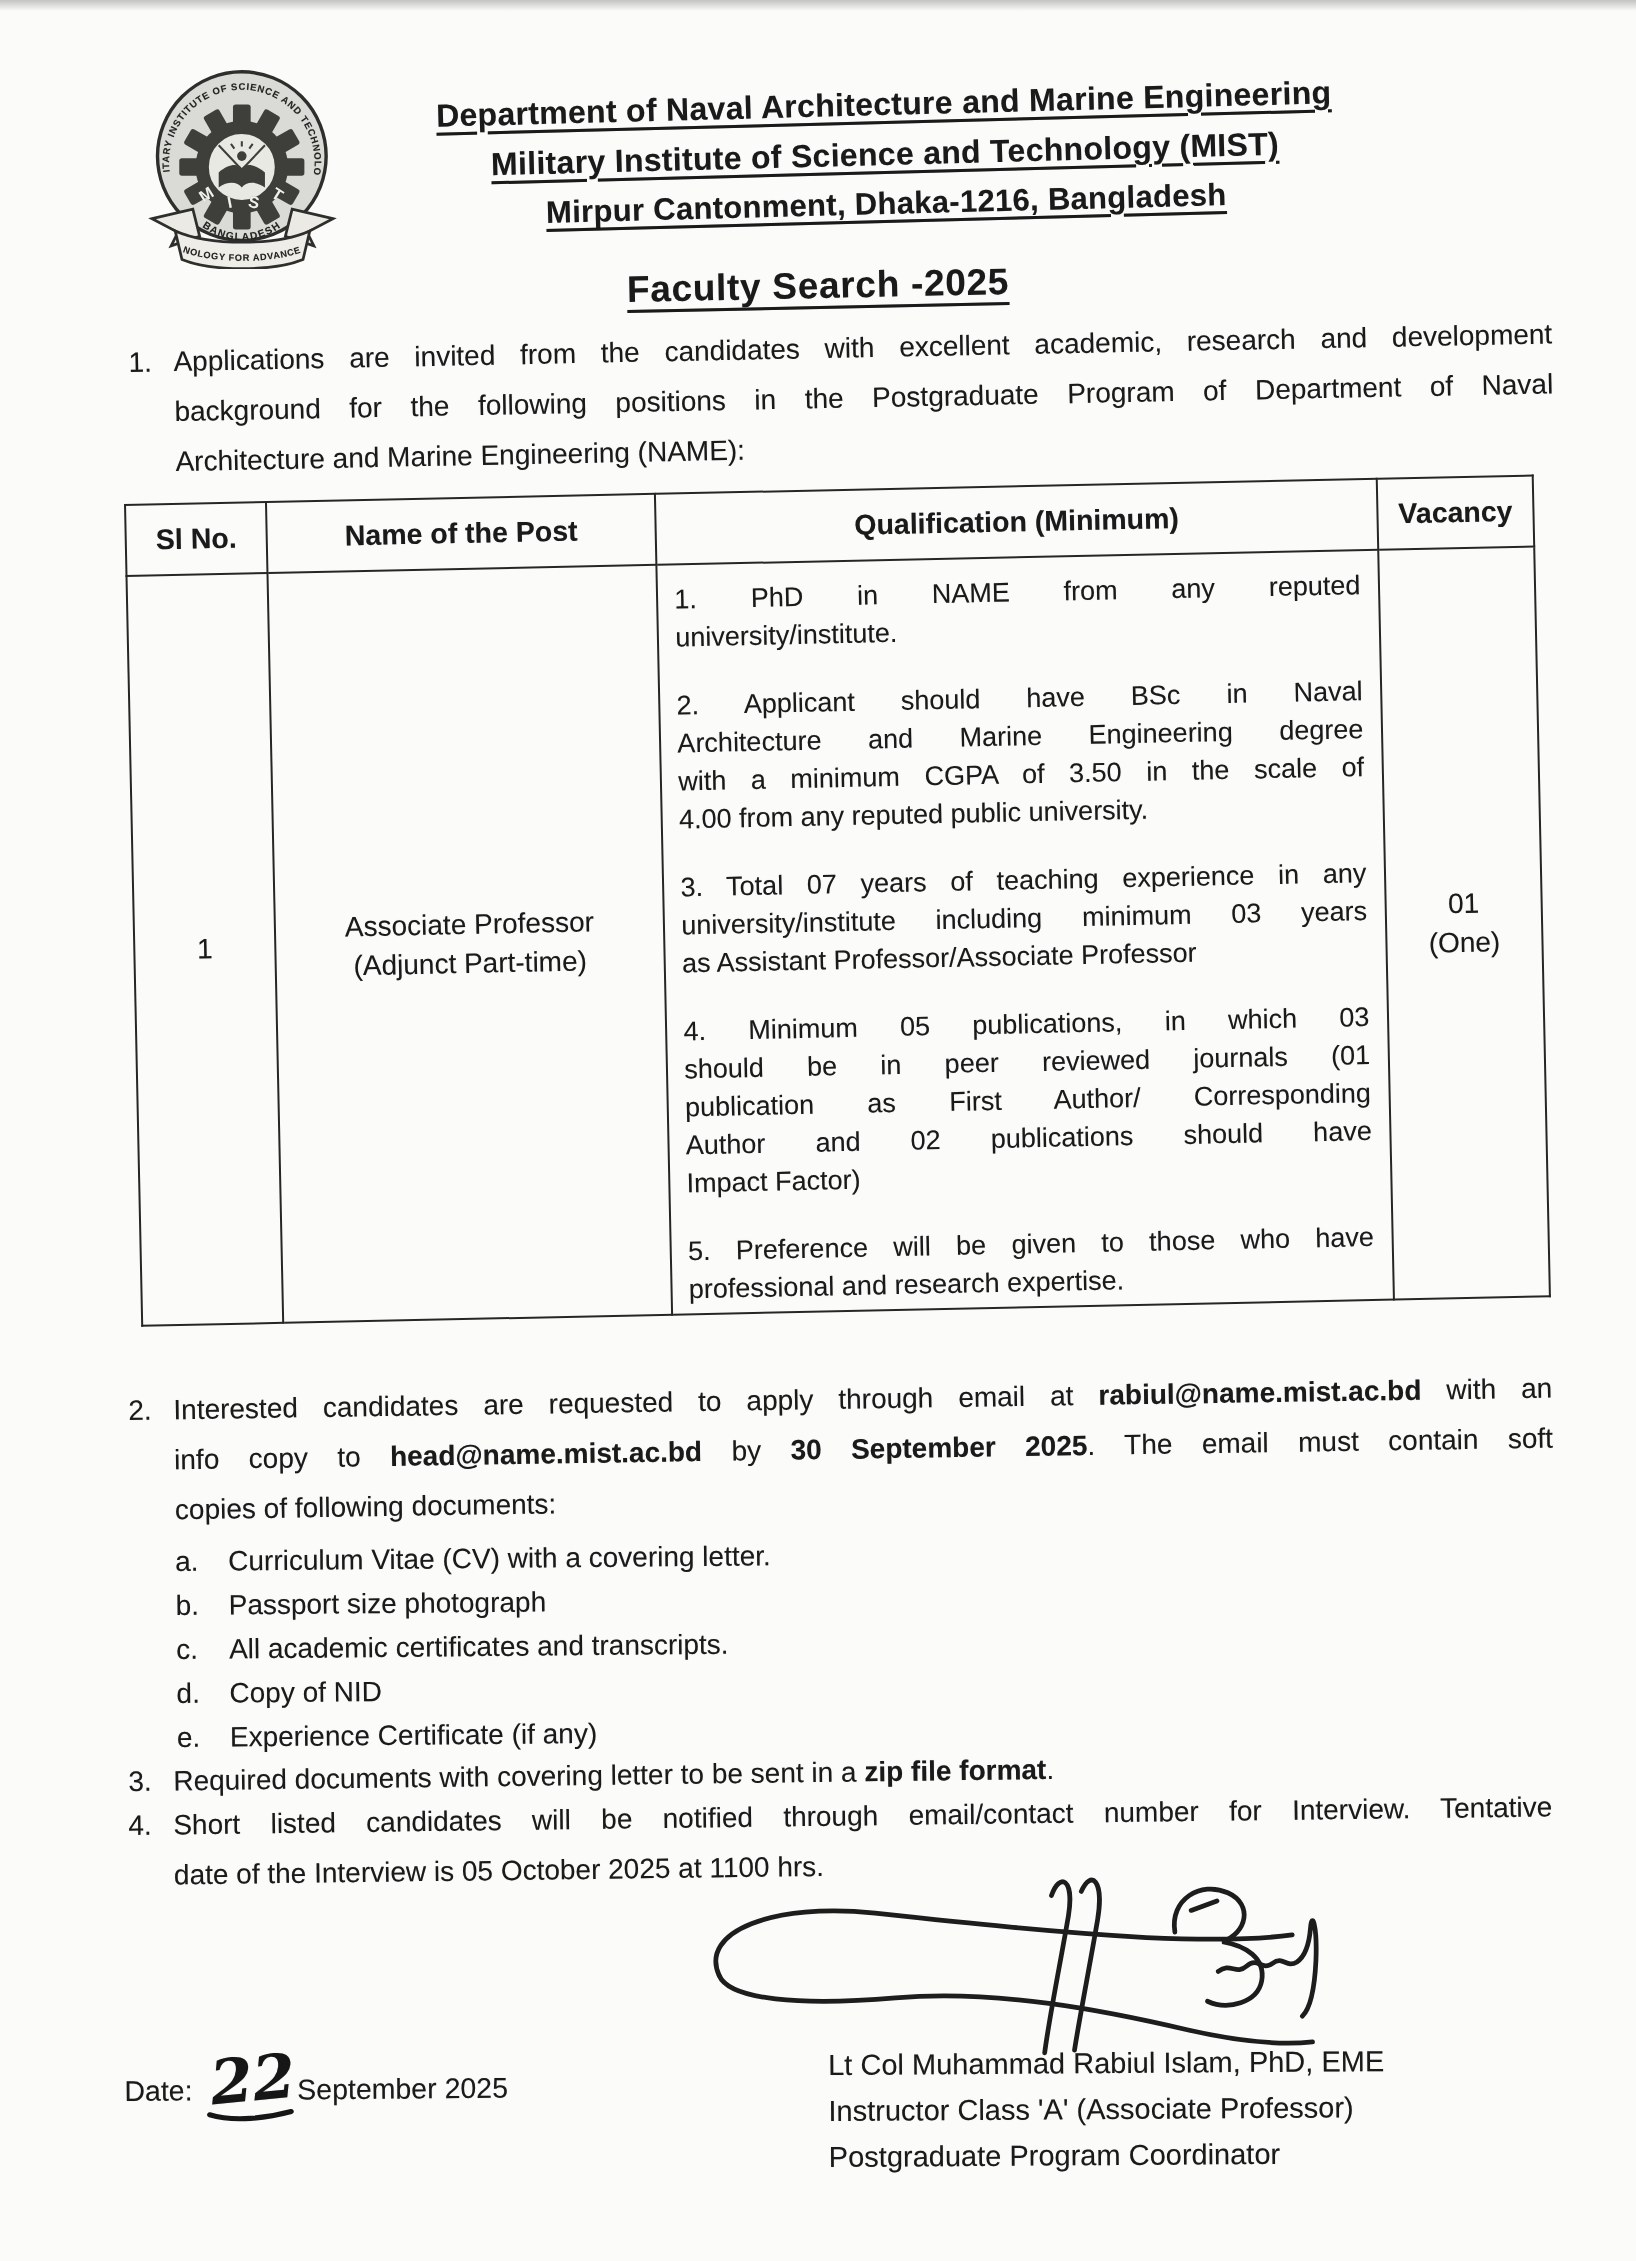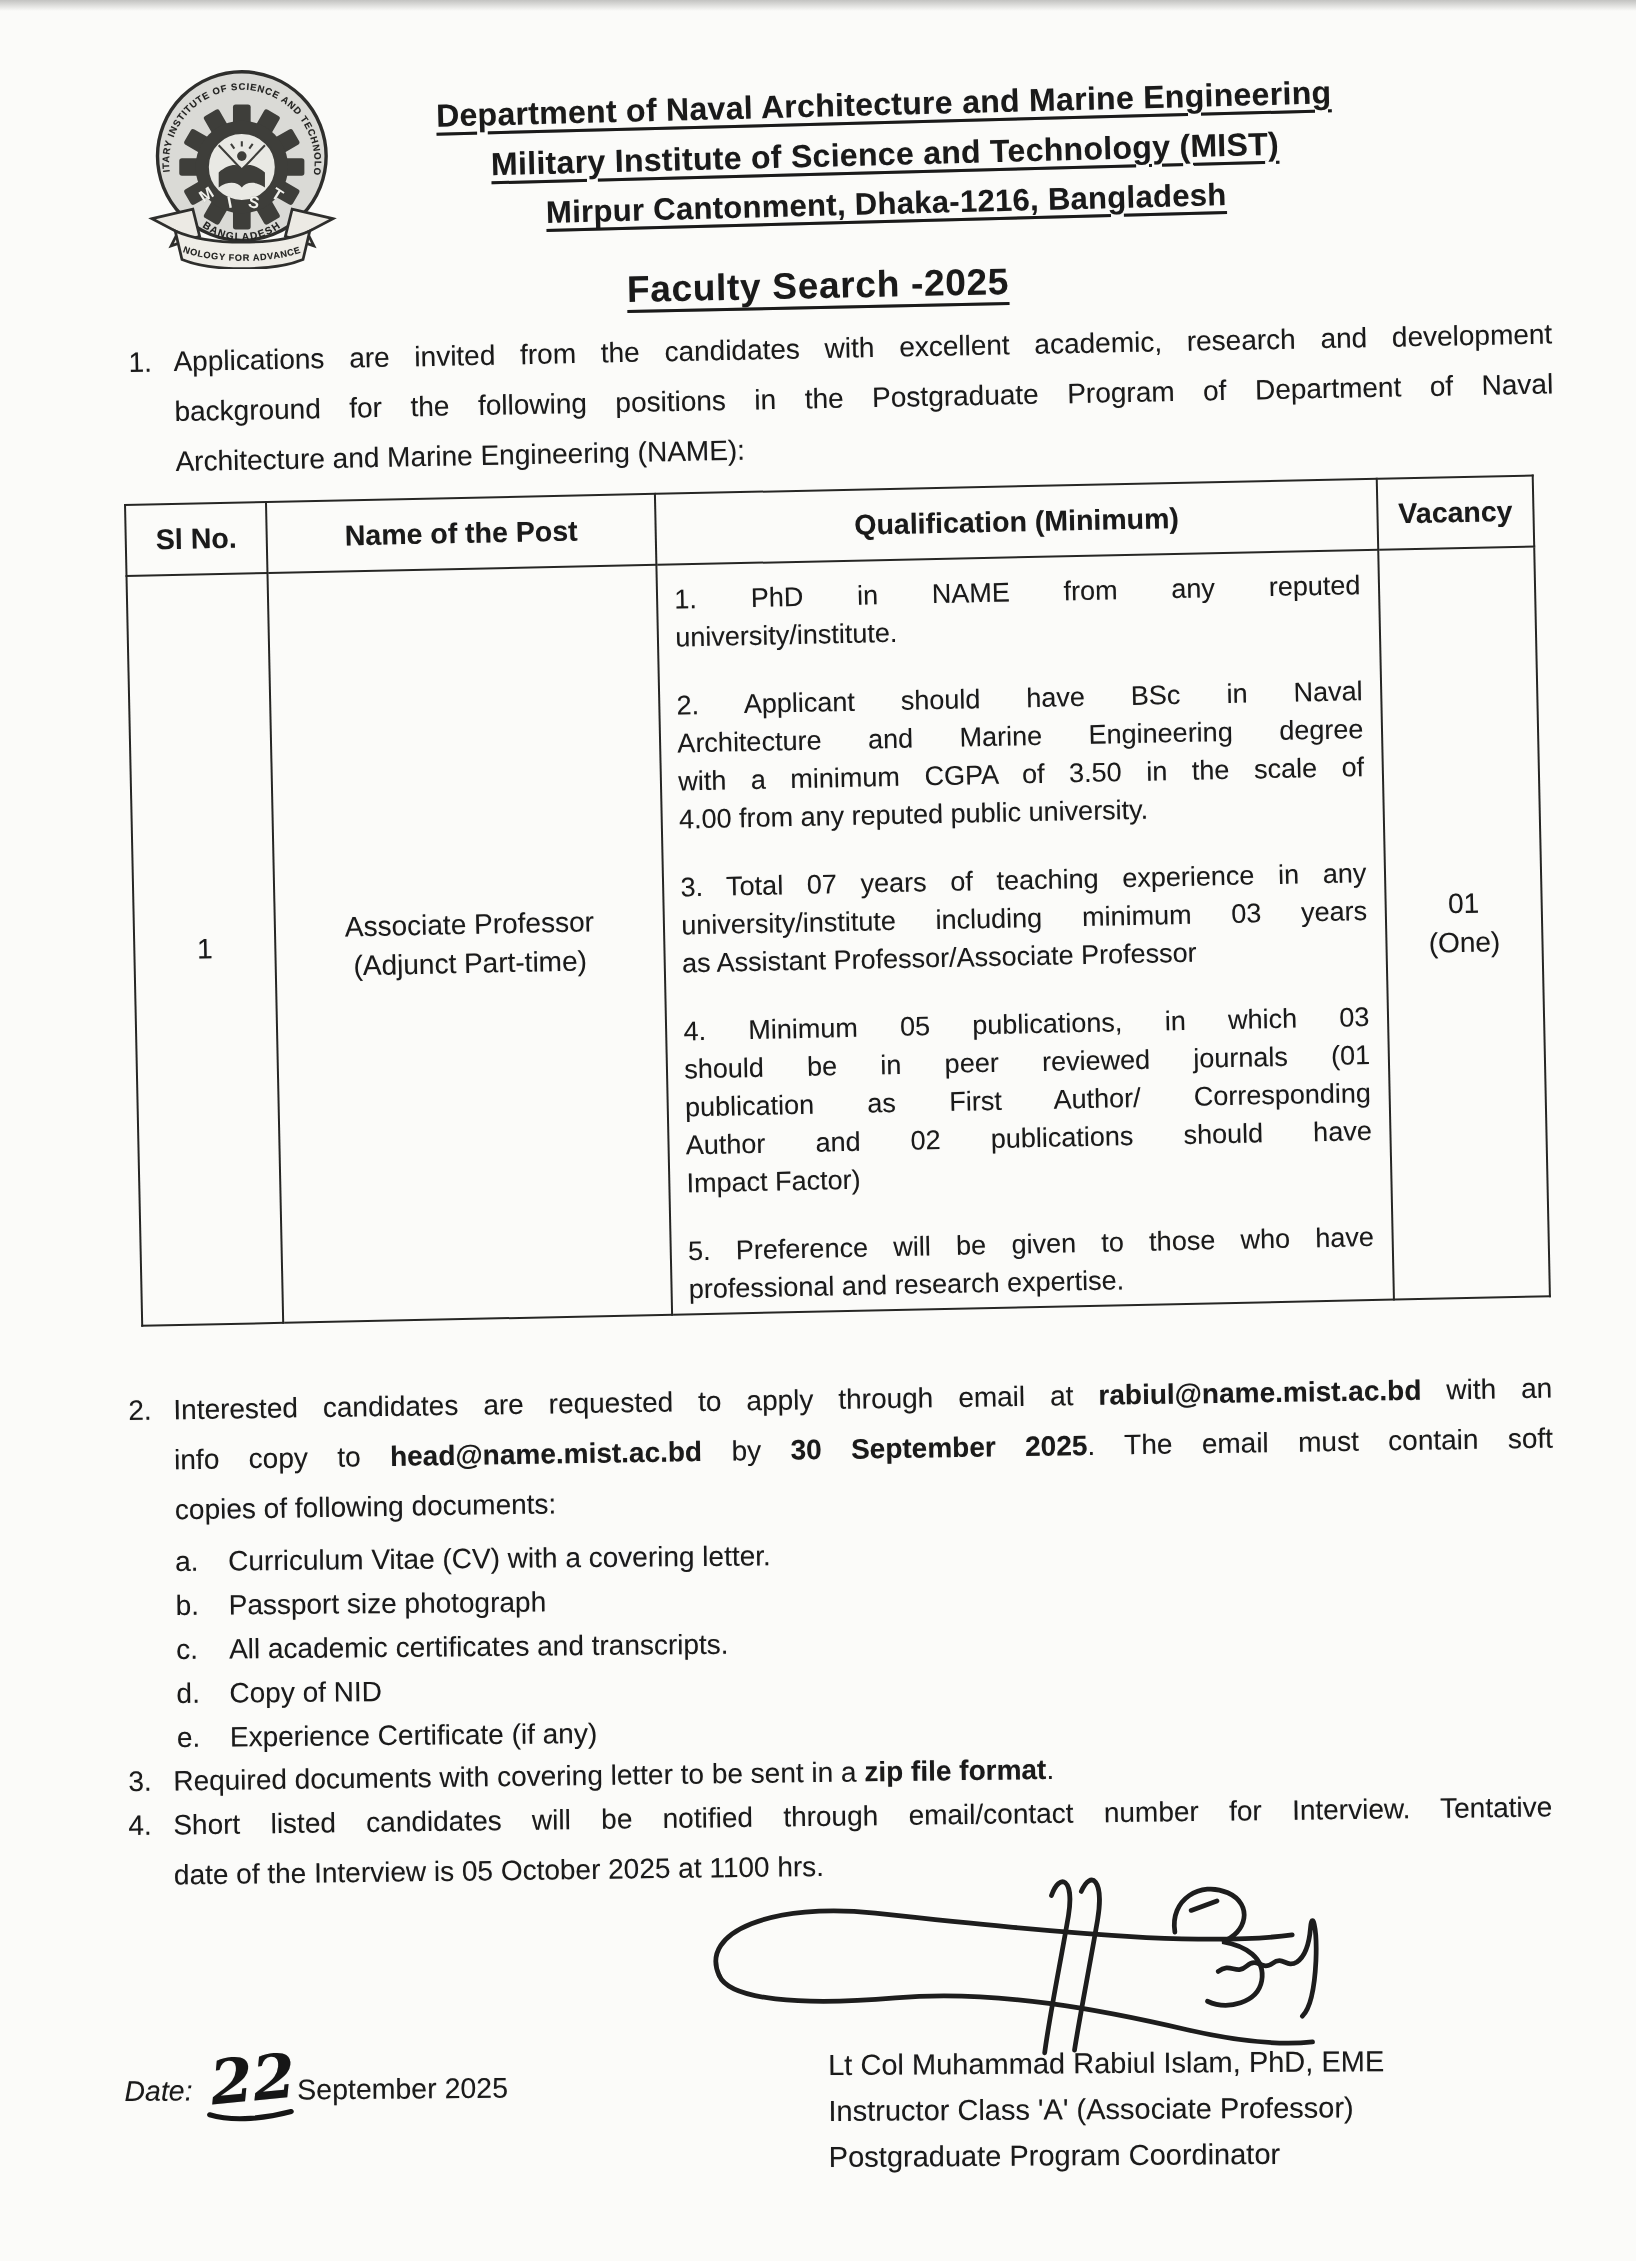--- a/index.html
+++ b/index.html
@@ -55,21 +55,21 @@
     line-height:44px; transform:rotate(-0.55deg); transform-origin:0 0; }
   .doc-row { display:flex; }
   .doc-letter { flex:0 0 53px; }
 
   
   .signature-wrap { position:absolute; left:671px; top:1867px; width:666px; height:217px; }
   .sig-block { position:absolute; left:828px; top:2042px; font-size:29px; line-height:46px;
     transform:rotate(-0.4deg); transform-origin:0 0; }
   .date-block { position:absolute; left:124px; top:2044px; display:flex; align-items:flex-start;
     font-size:28.5px; transform:rotate(-0.5deg); transform-origin:0 0; }
-  .date-label { padding-top:31px;font-style:italic; }
+  .date-label { padding-top:31px; }
   .date-rest { padding-top:31px; }
   .day-svg { margin:0 0 0 2.7px; }
 </style>
 </head>
 <body>
 
 <div class="page">
   <div class="scan-band"></div>
 
   <div class="logo-wrap">

